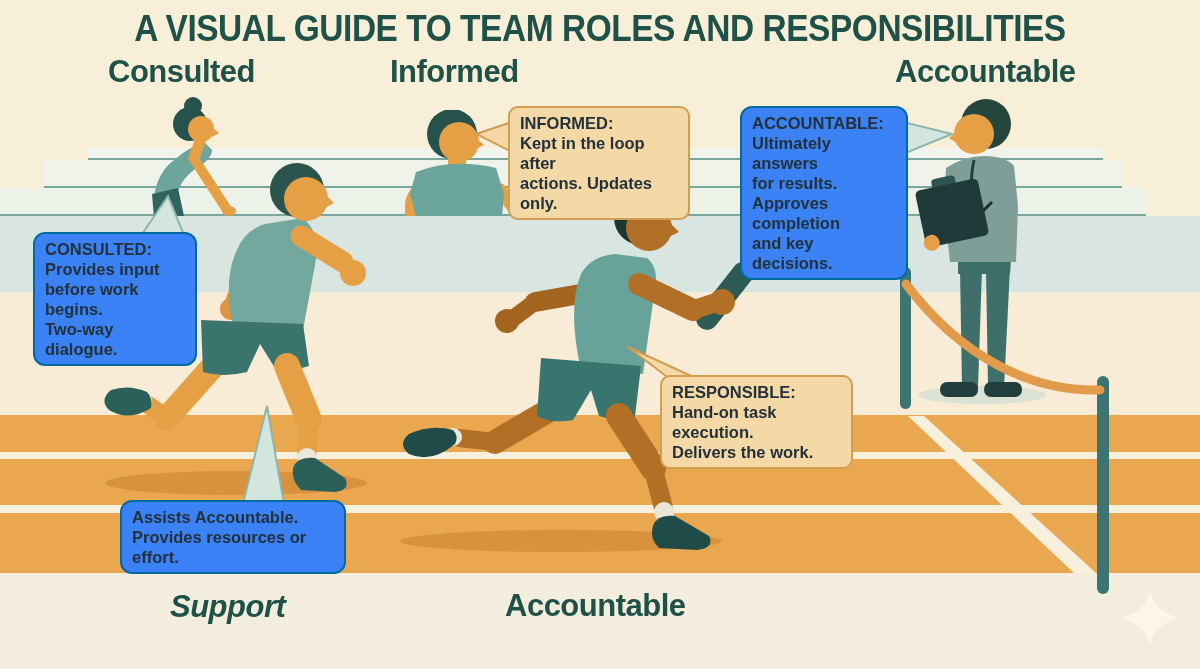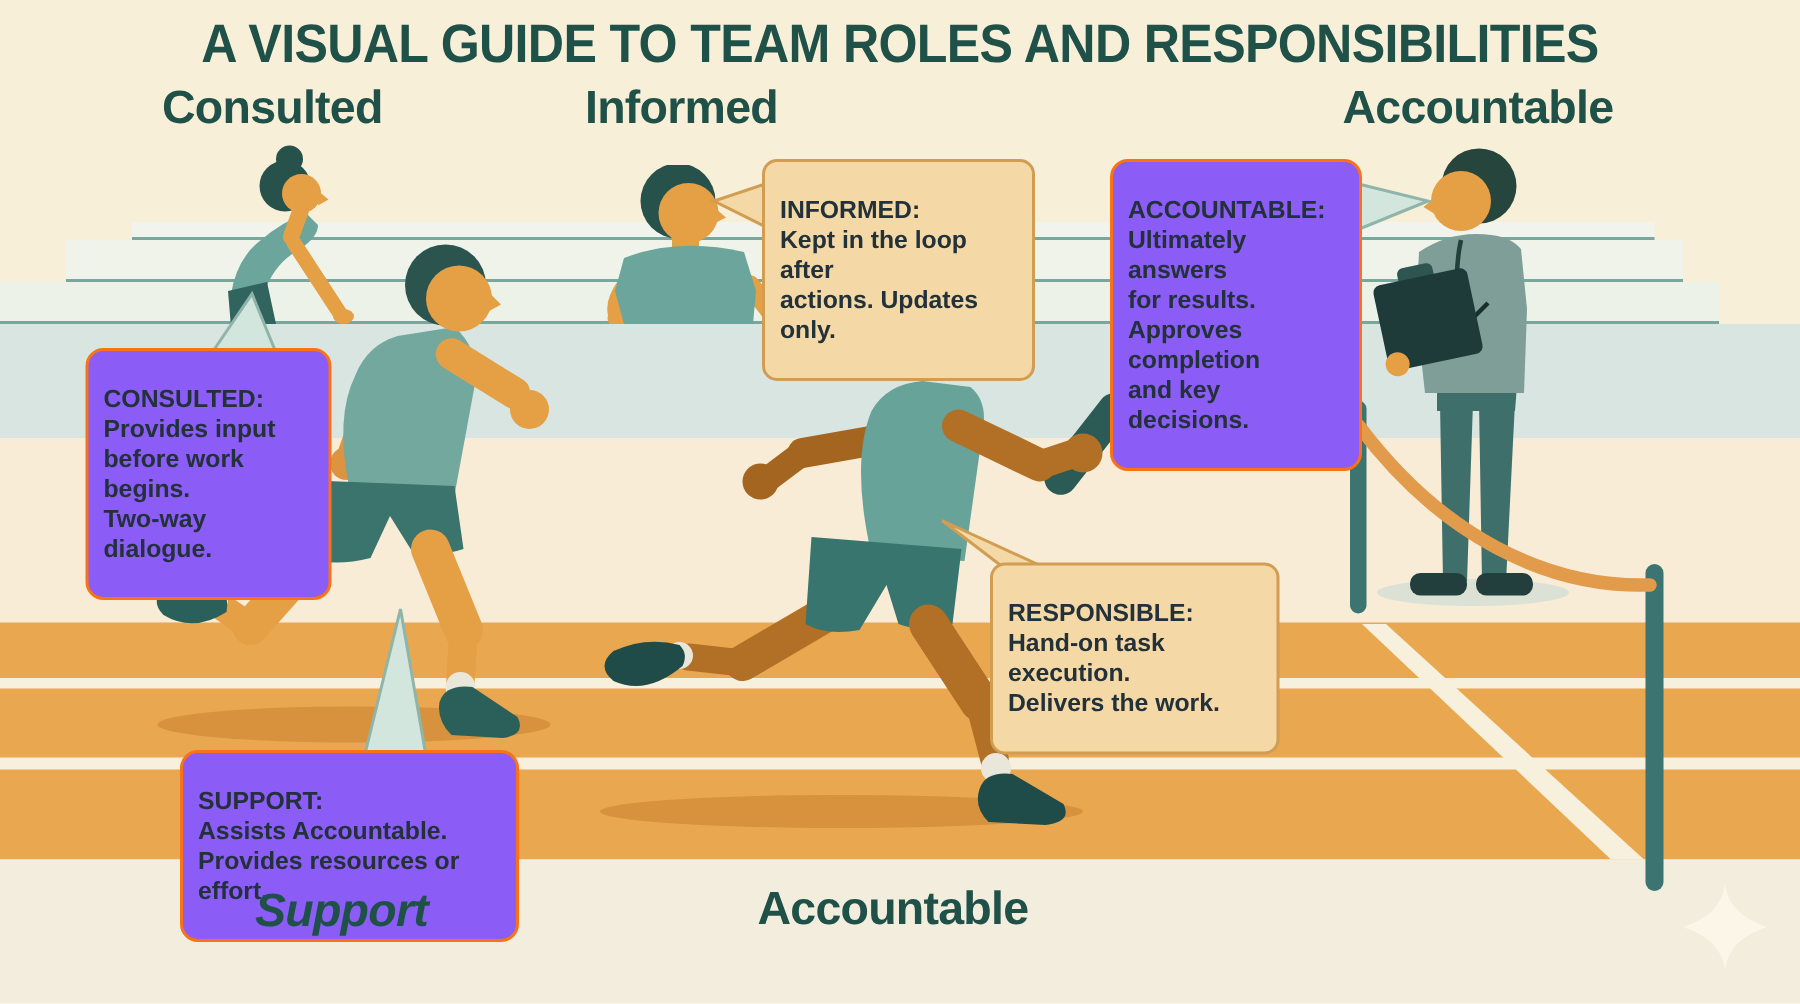--- a/index.html
+++ b/index.html
@@ -6,23 +6,23 @@
   .stage{position:relative;width:1200px;height:669px;overflow:hidden;
          font-family:"Liberation Sans",sans-serif;background:#f8efd9;}
   .abs{position:absolute;}
   .band{position:absolute;}
   .step{position:absolute;background:#f0f4ec;border-bottom:2px solid #79a69d;}
   .heading{position:absolute;color:#1f5148;font-weight:700;white-space:nowrap;}
   .title{left:0;right:0;top:8px;text-align:center;font-size:36px;letter-spacing:-0.5px;
          transform:scaleX(0.93);}
   .role-label{font-size:31px;letter-spacing:-0.5px;}
   .callout{position:absolute;box-sizing:border-box;border-radius:12px;
-           padding:22px 10px;font-size:16.5px;line-height:20px;font-weight:700;
+           padding:5px 10px;font-size:16.5px;line-height:20px;font-weight:700;
            color:#22313a;}
-  .callout.mint{background:#8b5cf6;border:2px solid #f97316;}
+  .callout.mint{background:#3b82f6;border:2px solid #0369a1;}
   .callout.tan{background:#f4d8a5;border:2px solid #d09d52;border-radius:10px;}
   .callout .body{white-space:pre-line;}
   svg{display:block;}
   .tail-layer{position:absolute;left:0;top:0;pointer-events:none;}
 </style>
 </head>
 <body>
 
 <div class="stage">
 
@@ -154,21 +154,21 @@
   </div>
 
   <svg class="tail-layer" width="1200" height="669">
     <polygon points="138,240 168,196 186,240" fill="#d2e6de" stroke="#8fb5ab" stroke-width="2"></polygon>
     <polygon points="512,122 476,134 512,152" fill="#f4d8a5" stroke="#d09d52" stroke-width="2"></polygon>
     <polygon points="903,122 952,134 903,154" fill="#d2e6de" stroke="#8fb5ab" stroke-width="2"></polygon>
     <polygon points="700,380 628,347 700,402" fill="#f4d8a5" stroke="#d09d52" stroke-width="2"></polygon>
     <polygon points="243,504 267,406 284,504" fill="#d2e6de" stroke="#8fb5ab" stroke-width="2"></polygon>
   </svg>
 
-  <div class="callout mint" style="left:33px;top:232px;width:164px;margin-left:24px;">
+  <div class="callout mint" style="left:33px;top:232px;width:164px;">
     <div>CONSULTED:</div>
     <div class="body">Provides input
 before work begins.
 Two-way dialogue.</div>
   </div>
 
   <div class="callout tan" style="left:508px;top:106px;width:182px;">
     <div>INFORMED:</div>
     <div class="body">Kept in the loop after
 actions. Updates only.</div>
@@ -182,21 +182,20 @@
 and key decisions.</div>
   </div>
 
   <div class="callout tan" style="left:660px;top:375px;width:193px;">
     <div>RESPONSIBLE:</div>
     <div class="body">Hand-on task execution.
 Delivers the work.</div>
   </div>
 
   <div class="callout mint" style="left:120px;top:500px;width:226px;">
-    <div>SUPPORT:</div>
     <div class="body">Assists Accountable.
 Provides resources or effort.</div>
   </div>
 
   <div class="heading title">A VISUAL GUIDE TO TEAM ROLES AND RESPONSIBILITIES</div>
   <div class="heading role-label" style="left:108px;top:54px;">Consulted</div>
   <div class="heading role-label" style="left:390px;top:54px;">Informed</div>
   <div class="heading role-label" style="left:895px;top:54px;">Accountable</div>
   <div class="heading role-label" style="left:170px;top:589px;font-style:italic;">Support</div>
   <div class="heading role-label" style="left:505px;top:588px;">Accountable</div>

